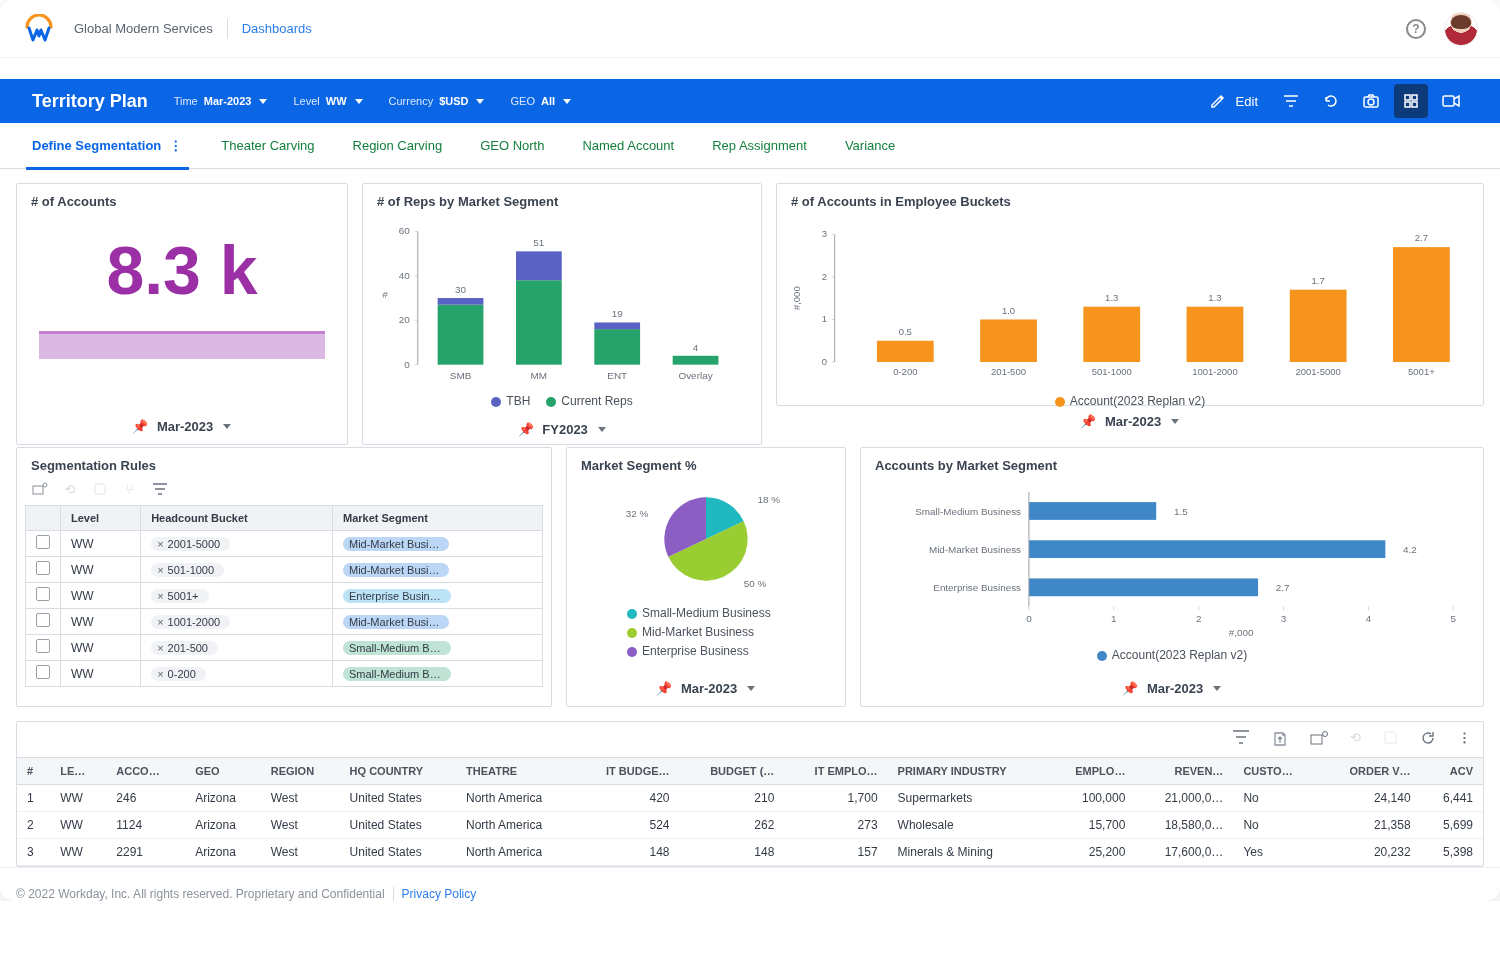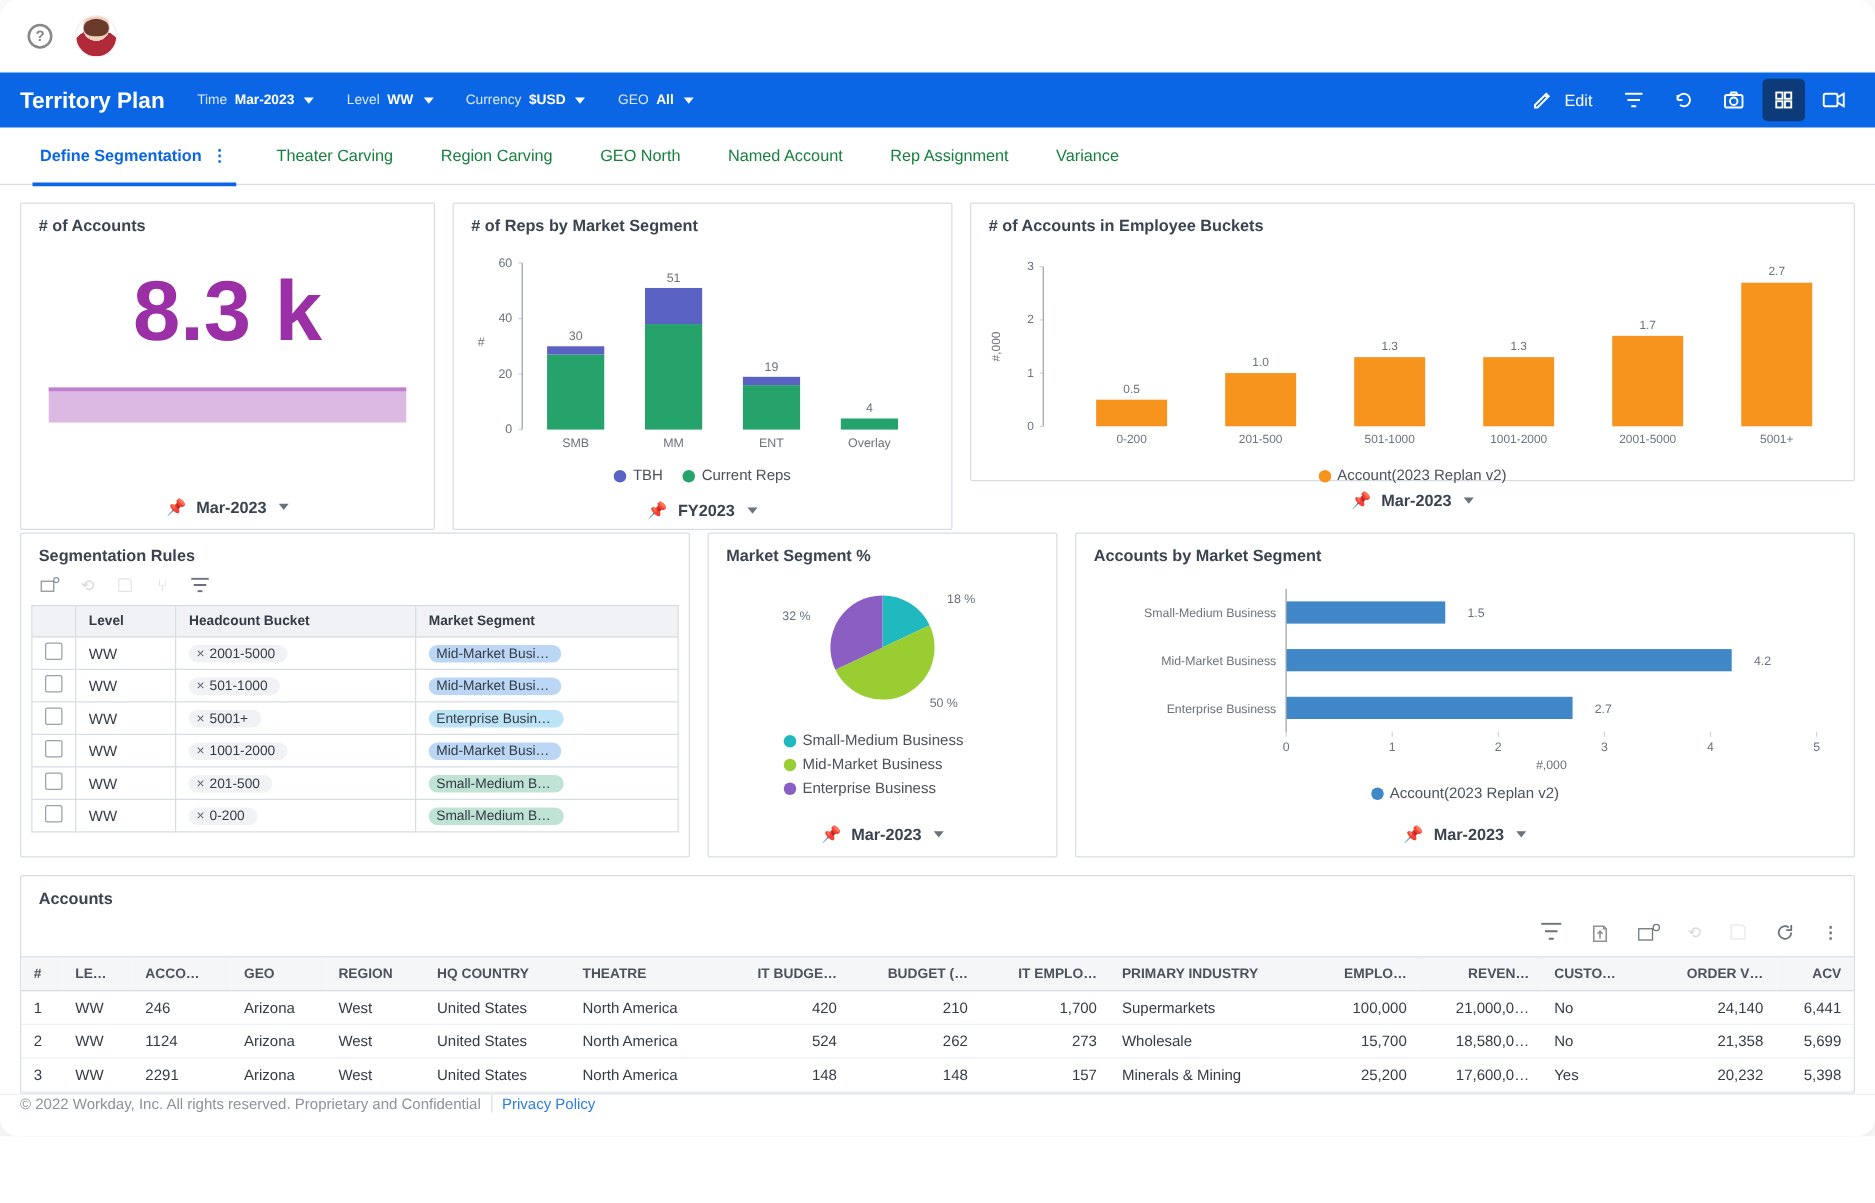--- a/index.html
+++ b/index.html
@@ -32,21 +32,21 @@
   .top-left{display:flex;align-items:center;gap:18px;}
   .w-logo{width:34px;height:34px;display:flex;align-items:center;justify-content:center;}
   .crumbs{display:flex;align-items:center;gap:14px;color:var(--text-soft);}
   .crumb-sep{width:1px;height:20px;background:var(--line);}
   .crumb-link{color:var(--blue-link);}
   .top-right{display:flex;align-items:center;gap:18px;}
   .help-ic{width:20px;height:20px;border:2px solid #888;border-radius:50%;display:flex;align-items:center;justify-content:center;font-weight:bold;color:#888;font-size:12px;}
   .avatar{width:34px;height:34px;border-radius:50%;background:radial-gradient(circle at 50% 28%, #f2d0c0 0 38%, transparent 39%), radial-gradient(circle at 50% 100%, #b02a3a 0 60%, transparent 61%),#eee;background-color:#fff;border:1px solid #eee;position:relative;overflow:hidden;}
   .avatar::before{content:"";position:absolute;top:2px;left:6px;right:6px;height:14px;border-radius:50% 50% 40% 40%;background:#6a3b2a;}
   
-  .bluebar{background:var(--blue-primary);color:#fff;height:44px;display:flex;align-items:center;padding:0 16px;justify-content:space-between;}
+  .bluebar{background:var(--blue-primary);color:#fff;height:44px;display:flex;align-items:center;padding:0 32px;justify-content:space-between;margin-top:21px;}
   .bb-left{display:flex;align-items:center;gap:10px;}
   .bb-title{font-weight:700;font-size:18px;margin-right:8px;}
   .bb-filter{display:flex;align-items:center;gap:6px;margin:0 8px;font-size:11px;}
   .bb-filter .lab{opacity:.85;}
   .bb-filter .val{font-weight:600;}
   .chev-down{width:0;height:0;border-left:4px solid transparent;border-right:4px solid transparent;border-top:5px solid currentColor;display:inline-block;margin-left:2px;}
   .bb-right{display:flex;align-items:center;gap:6px;}
   .ic-btn{width:34px;height:34px;display:flex;align-items:center;justify-content:center;border-radius:4px;}
   .ic-btn.active{background:#0d3b7a;}
   .edit-btn{display:flex;align-items:center;gap:10px;padding:0 10px;height:34px;border-radius:4px;}
@@ -85,30 +85,43 @@
   .pill.mid{background:var(--chip-mid);}
   .pill.ent{background:var(--chip-ent);}
   .pill.smb{background:var(--chip-smb);}
   
   .acct-tools{display:flex;justify-content:flex-end;gap:22px;padding:8px 12px;color:#8a929c;}
   table.acct{width:100%;border-collapse:collapse;font-size:12px;}
   table.acct th{background:#f5f6f8;border-top:1px solid var(--line);border-bottom:1px solid var(--line);padding:7px 10px;text-align:left;font-weight:700;font-size:11px;color:#4a525c;white-space:nowrap;}
   table.acct td{padding:6px 10px;border-bottom:1px solid #eef0f3;white-space:nowrap;}
   table.acct td.num, table.acct th.num{text-align:right;}
   
-  .footer{display:flex;align-items:flex-start;gap:8px;height:34px;padding:0 16px;color:#8a929c;font-size:12px;border-top:1px solid #eef0f3;}
+  .footer{display:flex;align-items:flex-end;gap:8px;height:34px;padding:0 16px;color:#8a929c;font-size:12px;border-top:1px solid #eef0f3;}
   .footer a{color:var(--blue-link);text-decoration:none;}
   .truncate{white-space:nowrap;overflow:hidden;text-overflow:ellipsis;max-width:100%;display:inline-block;}
 </style>
 </head>
 <body>
 
 <div class="app">
 
   <div class="topbar">
+    <div class="top-left">
+      <div class="w-logo">
+        <svg width="30" height="30" viewBox="0 0 30 30">
+          <path d="M3 13 A12 12 0 0 1 27 13" fill="none" stroke="#f7941d" stroke-width="3.2" stroke-linecap="round"></path>
+          <path d="M5 14 L9 26 L13 16 L15 22 L17 16 L21 26 L25 14" fill="none" stroke="#0a66e5" stroke-width="3" stroke-linejoin="round" stroke-linecap="round"></path>
+        </svg>
+      </div>
+      <div class="crumbs">
+        <span>Global Modern Services</span>
+        <span class="crumb-sep"></span>
+        <span class="crumb-link">Dashboards</span>
+      </div>
+    </div>
     <div class="top-right">
       <div class="help-ic">?</div>
       <div class="avatar"></div>
     </div>
   </div>
 
   <div class="bluebar">
     <div class="bb-left">
       <span class="bb-title">Territory Plan</span>
       <span class="bb-filter">
@@ -449,21 +462,20 @@
         </div>
         <div class="card-foot">
           <span class="pin">📌</span>
           <span class="foot-lab">Mar-2023</span>
           <span class="chev-down" style="border-top-color:#6a727c"></span>
         </div>
       </div>
     </div>
 
     <div class="card" style="margin-top:14px;">
-      <div class="card-h">Accounts</div>
       <div class="acct-tools">
         <span><svg width="18" height="14" viewBox="0 0 18 14">
               <path d="M1 1 H17 M4 7 H14 M7 13 H11" stroke="#6a727c" stroke-width="1.6"></path>
             </svg></span>
         <span><svg width="16" height="16" viewBox="0 0 16 16">
               <path d="M3 3 H11 L13 5 V15 H3 Z M11 3 V5 H13 M6 9 L8 7 L10 9 M8 7 V13" fill="none" stroke="#8a929c" stroke-width="1.3"></path>
             </svg></span>
         <span><svg width="18" height="16" viewBox="0 0 18 16">
               <rect x="1" y="5" width="11" height="9" fill="none" stroke="#6a727c"></rect>
               <circle cx="15" cy="4" r="2.5" fill="none" stroke="#6a727c"></circle>

